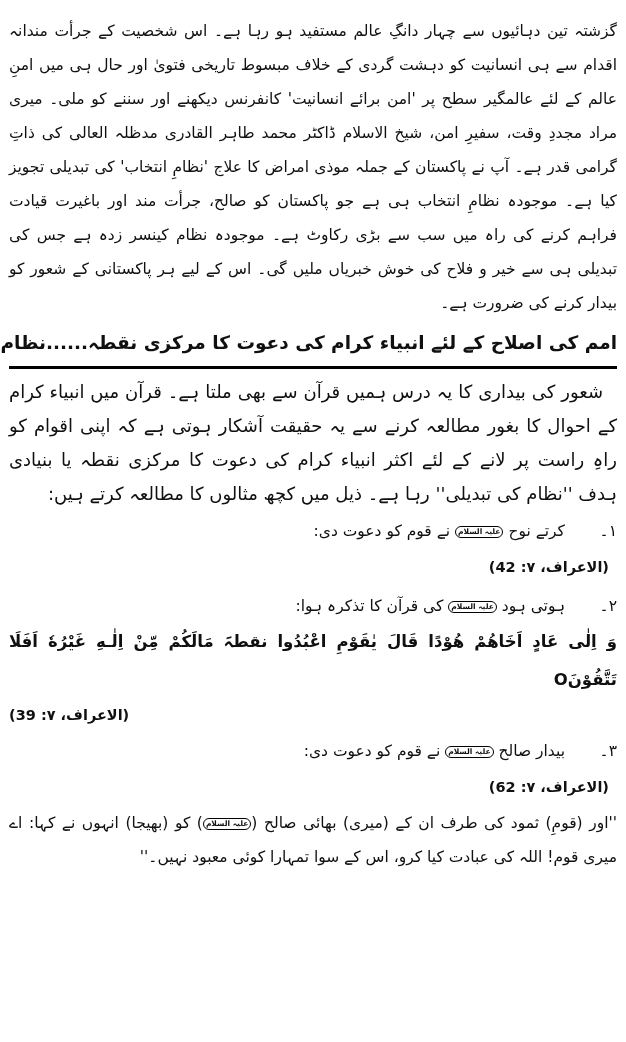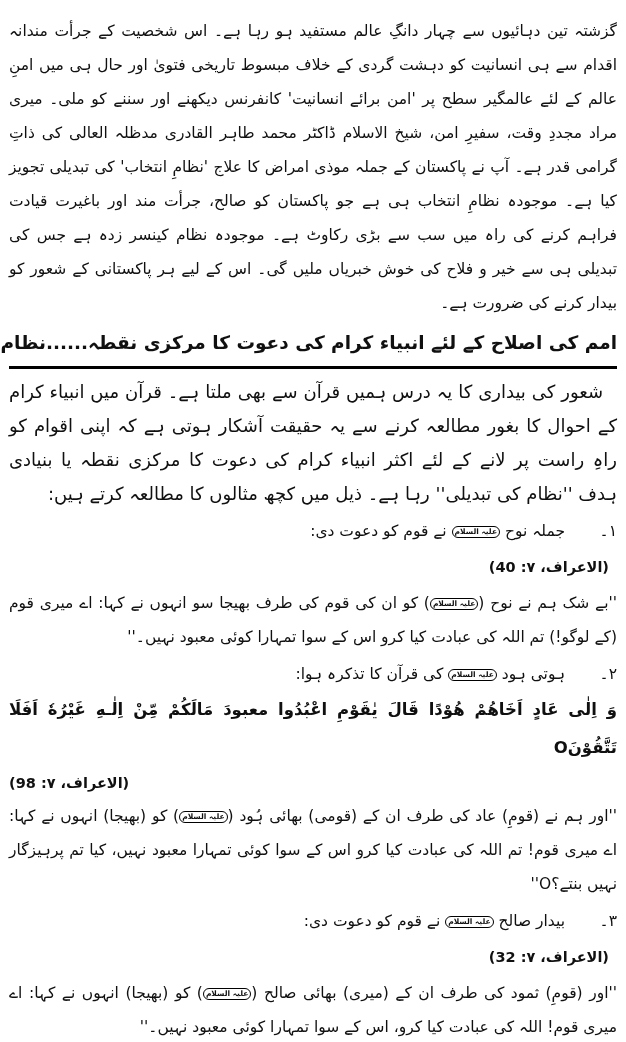--- a/index.html
+++ b/index.html
@@ -64,37 +64,35 @@
 <div class="page">
 
   <p class="para">گزشتہ تین دہائیوں سے چہار دانگِ عالم مستفید ہو رہا ہے۔ اس شخصیت کے جرأت مندانہ اقدام سے ہی انسانیت کو دہشت گردی کے خلاف مبسوط تاریخی فتویٰ اور حال ہی میں امنِ عالم کے لئے عالمگیر سطح پر 'امن برائے انسانیت' کانفرنس دیکھنے اور سننے کو ملی۔ میری مراد مجددِ وقت، سفیرِ امن، شیخ الاسلام ڈاکٹر محمد طاہر القادری مدظلہ العالی کی ذاتِ گرامی قدر ہے۔ آپ نے پاکستان کے جملہ موذی امراض کا علاج 'نظامِ انتخاب' کی تبدیلی تجویز کیا ہے۔ موجودہ نظامِ انتخاب ہی ہے جو پاکستان کو صالح، جرأت مند اور باغیرت قیادت فراہم کرنے کی راہ میں سب سے بڑی رکاوٹ ہے۔ موجودہ نظام کینسر زدہ ہے جس کی تبدیلی ہی سے خیر و فلاح کی خوش خبریاں ملیں گی۔ اس کے لیے ہر پاکستانی کے شعور کو بیدار کرنے کی ضرورت ہے۔</p>
 
   <div class="heading">امم کی اصلاح کے لئے انبیاء کرام کی دعوت کا مرکزی نقطہ......نظام کی تبدیلی</div>
 
   <p class="lead">شعور کی بیداری کا یہ درس ہمیں قرآن سے بھی ملتا ہے۔ قرآن میں انبیاء کرام کے احوال کا بغور مطالعہ کرنے سے یہ حقیقت آشکار ہوتی ہے کہ اپنی اقوام کو راہِ راست پر لانے کے لئے اکثر انبیاء کرام کی دعوت کا مرکزی نقطہ یا بنیادی ہدف ''نظام کی تبدیلی'' رہا ہے۔ ذیل میں کچھ مثالوں کا مطالعہ کرتے ہیں:</p>
 
   <div class="item-intro">
     <span class="marker">۱۔</span>
-    <span class="intro-text"><span>جملہ نوح </span><span class="as-badge">علیہ السلام</span><span> نے قوم کو دعوت دی:</span></span>
+    <span class="intro-text"><span>کرتے نوح </span><span class="as-badge">علیہ السلام</span><span> نے قوم کو دعوت دی:</span></span>
   </div>
   <div class="verse-line">
-    <span class="ref">(الاعراف، ٧: 40)</span>
+    <span class="ref">(الاعراف، ٧: 42)</span>
   </div>
-  <p class="trans"><span>''بے شک ہم نے نوح (</span><span class="as-badge">علیہ السلام</span><span>) کو ان کی قوم کی طرف بھیجا سو انہوں نے کہا: اے میری قوم (کے لوگو!) تم اللہ کی عبادت کیا کرو اس کے سوا تمہارا کوئی معبود نہیں۔''</span></p>
 
   <div class="item-intro">
     <span class="marker">۲۔</span>
     <span class="intro-text"><span>ہوتی ہود </span><span class="as-badge">علیہ السلام</span><span> کی قرآن کا تذکرہ ہوا:</span></span>
   </div>
-  <p class="verse-just">وَ اِلٰی عَادٍ اَخَاهُمْ هُوْدًا قَالَ یٰقَوْمِ اعْبُدُوا معبودَ مَالَکُمْ مِّنْ اِلٰـهِ غَیْرُهٗ اَفَلَا تَتَّقُوْنَO</p>
-  <div class="ref-line">(الاعراف، ٧: 98)</div>
-  <p class="trans"><span>''اور ہم نے (قومِ) عاد کی طرف ان کے (قومی) بھائی ہُود (</span><span class="as-badge">علیہ السلام</span><span>) کو (بھیجا) انہوں نے کہا: اے میری قوم! تم اللہ کی عبادت کیا کرو اس کے سوا کوئی تمہارا معبود نہیں، کیا تم پرہیزگار نہیں بنتے؟O''</span></p>
+  <p class="verse-just">وَ اِلٰی عَادٍ اَخَاهُمْ هُوْدًا قَالَ یٰقَوْمِ اعْبُدُوا نقطہَ مَالَکُمْ مِّنْ اِلٰـهِ غَیْرُهٗ اَفَلَا تَتَّقُوْنَO</p>
+  <div class="ref-line">(الاعراف، ٧: 39)</div>
 
   <div class="item-intro">
     <span class="marker">۳۔</span>
     <span class="intro-text"><span>بیدار صالح </span><span class="as-badge">علیہ السلام</span><span> نے قوم کو دعوت دی:</span></span>
   </div>
   <div class="verse-line">
-    <span class="ref">(الاعراف، ٧: 32)</span>
+    <span class="ref">(الاعراف، ٧: 62)</span>
   </div>
   <p class="trans"><span>''اور (قومِ) ثمود کی طرف ان کے (میری) بھائی صالح (</span><span class="as-badge">علیہ السلام</span><span>) کو (بھیجا) انہوں نے کہا: اے میری قوم! اللہ کی عبادت کیا کرو، اس کے سوا تمہارا کوئی معبود نہیں۔''</span></p>
 
 </div>
 
 </body></html>

